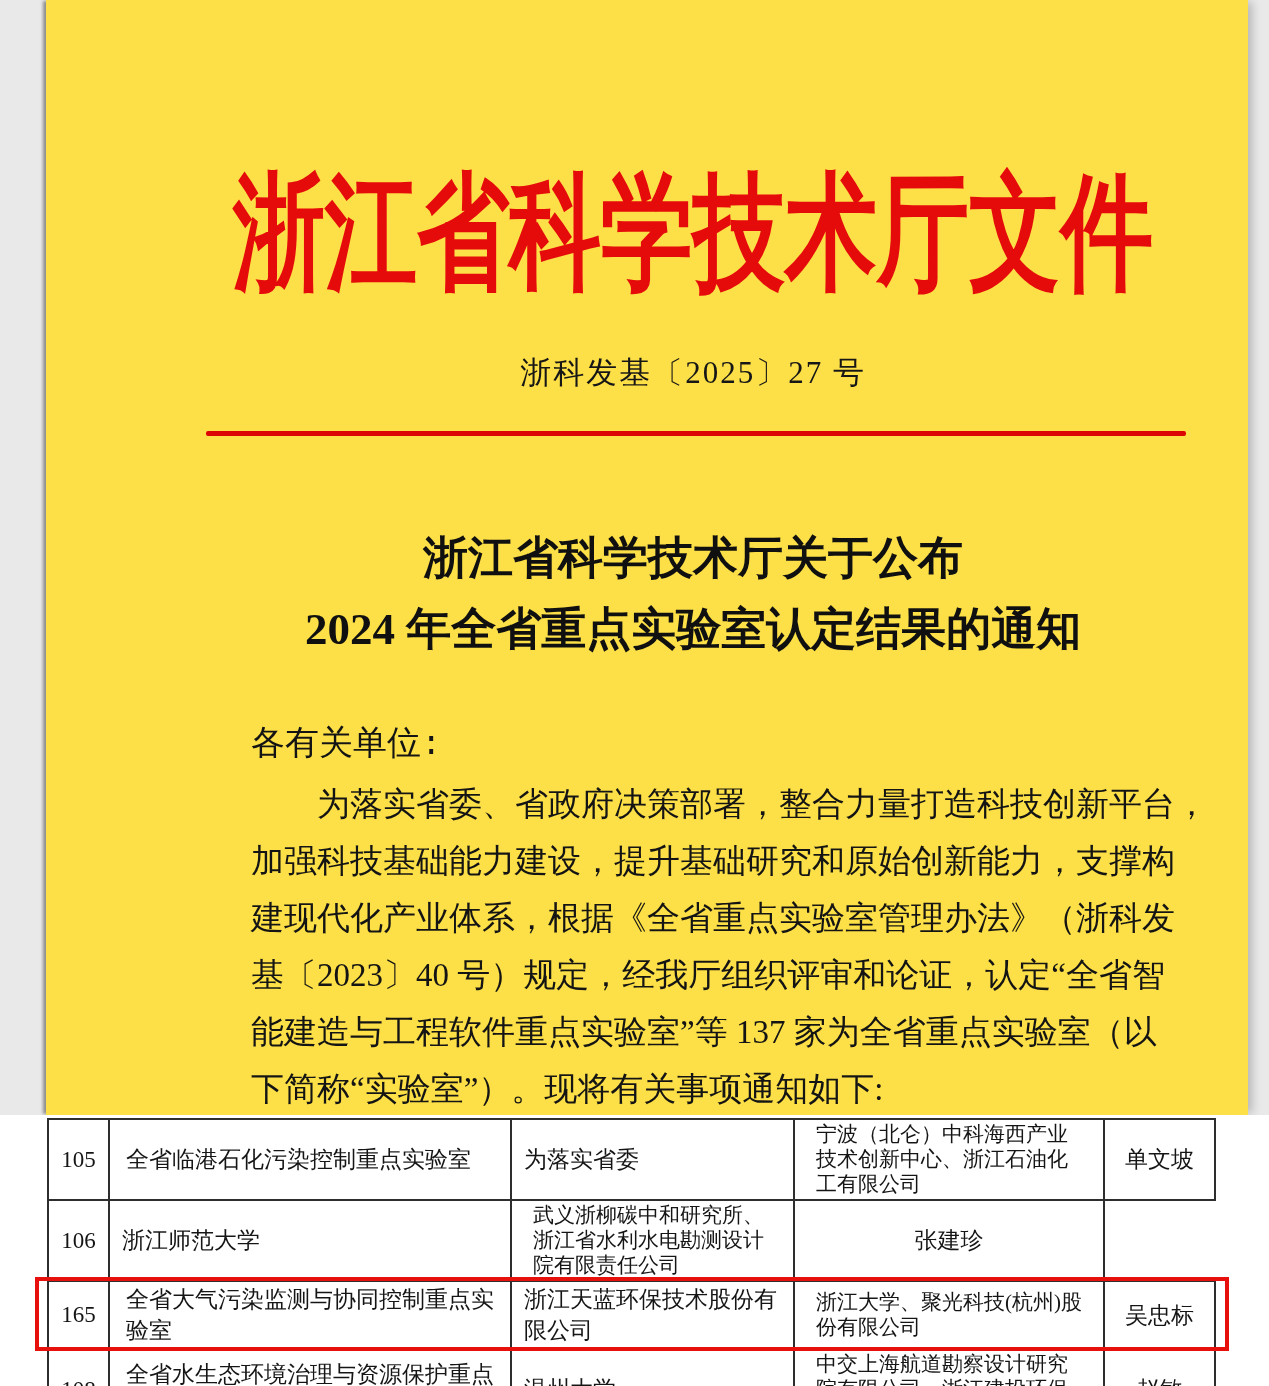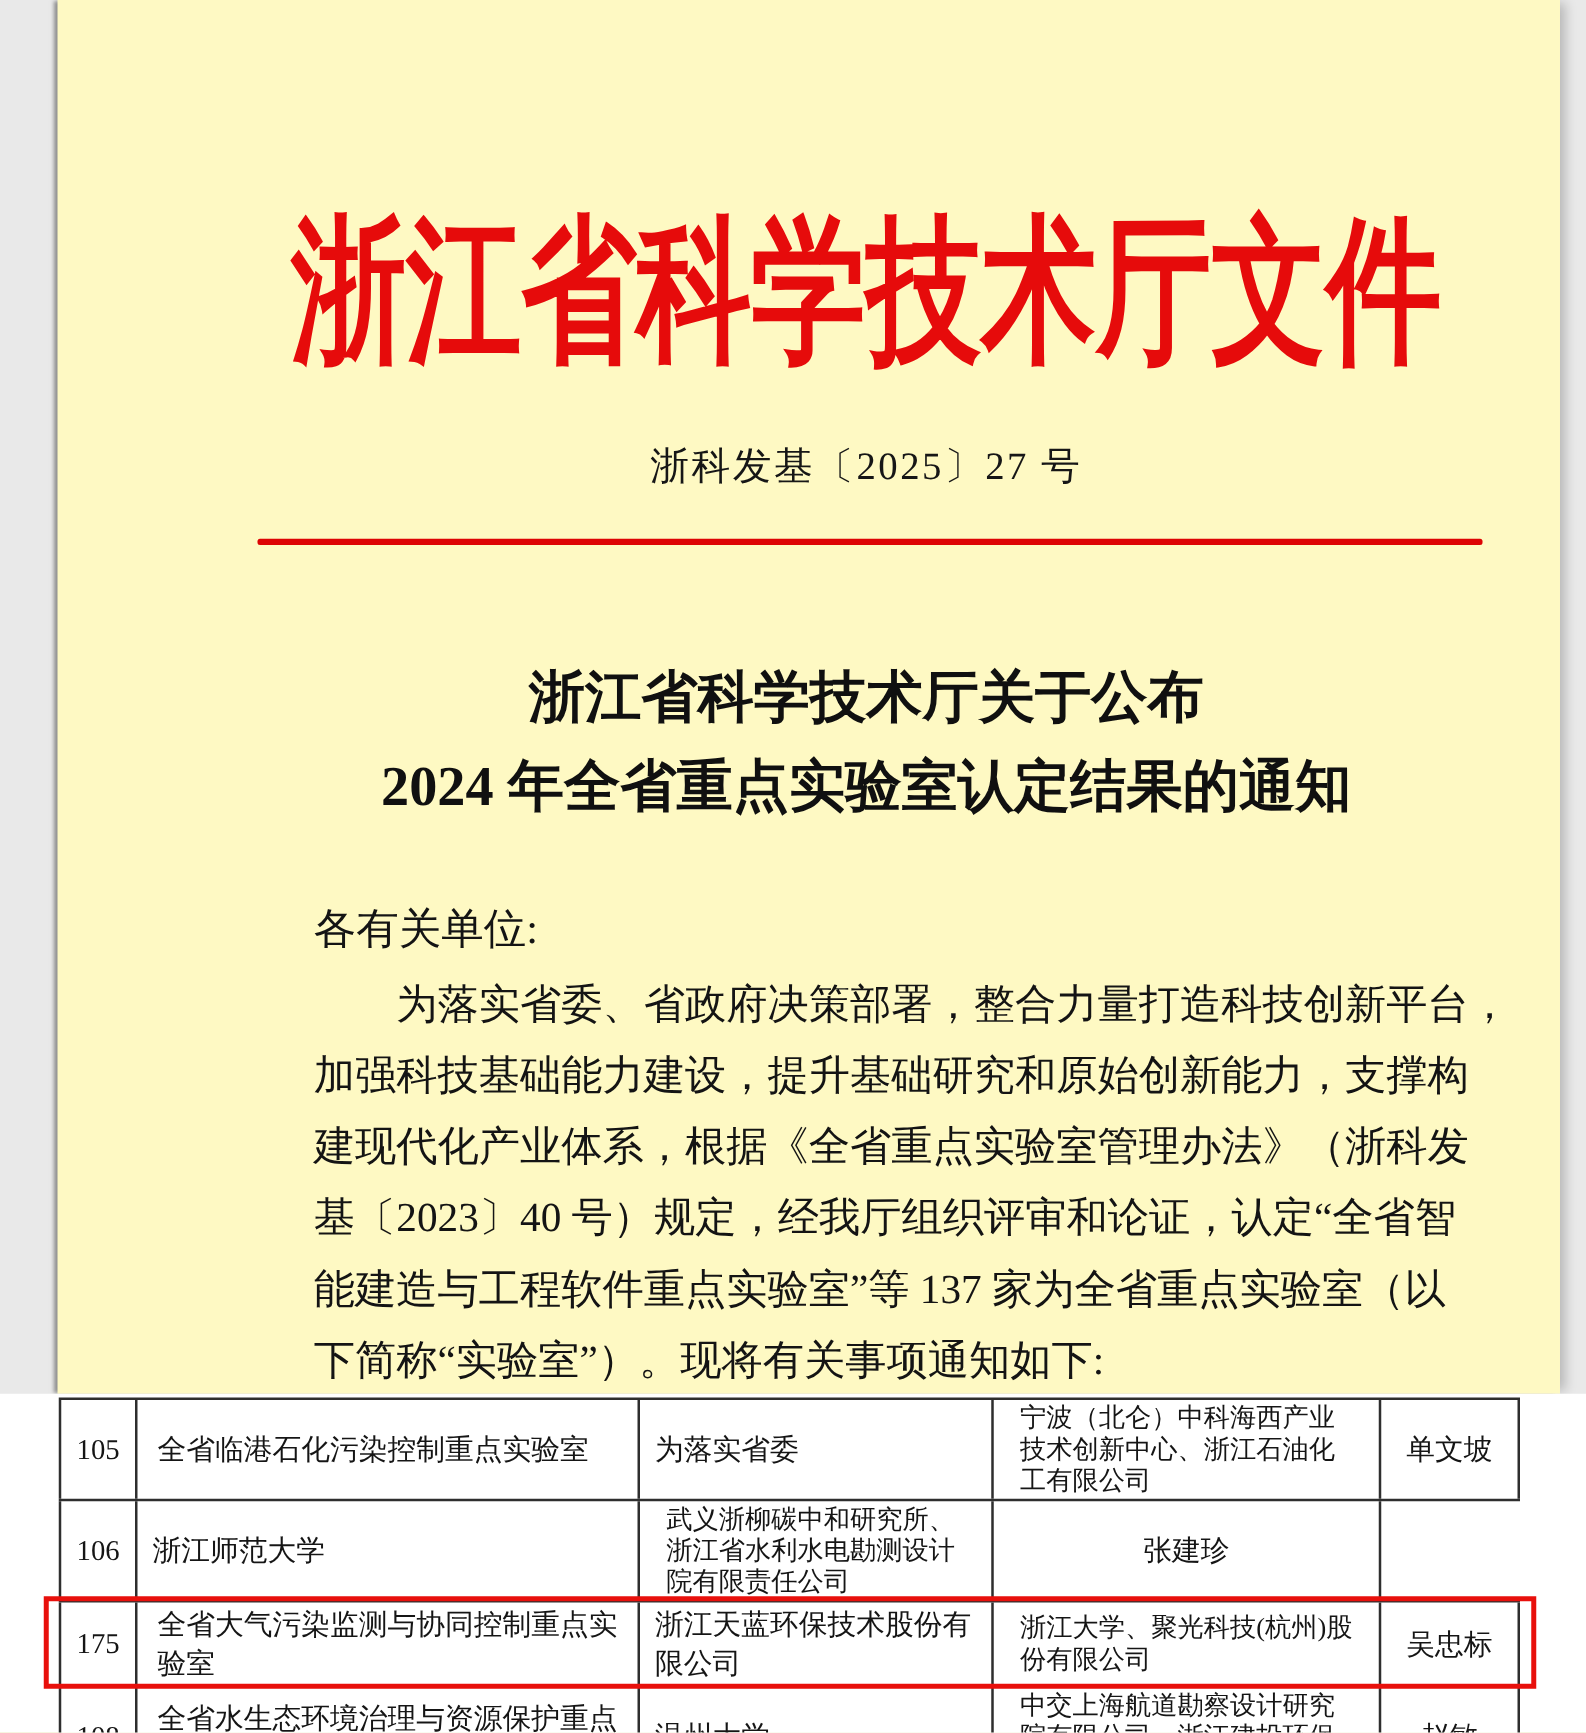--- a/index.html
+++ b/index.html
@@ -7,21 +7,21 @@
     width: 1269px; height: 1386px;
     background: #e9e9e9;
     font-family: "Liberation Serif", "DejaVu Serif", serif;
     overflow: hidden;
   }
   .stage { position: relative; width: 1269px; height: 1386px; }
 
   
   .doc-page {
     position: absolute; left: 46px; top: 0; width: 1202px; height: 1115px;
-    background: #fef9c3;
+    background: #fde047;
     box-shadow: -4px 0 3px -1px rgba(70,70,70,.55), 6px 0 9px -2px rgba(0,0,0,.22);
   }
 
   .agency-header {
     position: absolute; left: 46px; top: 148px; width: 1202px;
     text-align: center;
     font-size: 92px; font-weight: bold; color: #e60b0b;
     letter-spacing: 0px; white-space: nowrap;
     transform: scaleY(1.38); transform-origin: center top;
   }
@@ -34,21 +34,21 @@
     position: absolute; left: 160px; top: 431px; width: 980px; height: 5px;
     background: #dd0404; border-radius: 2px;
   }
   .notice-title {
     position: absolute; left: 46px; top: 523px; width: 1202px;
     text-align: center; font-size: 45px; font-weight: bold; color: #101010;
     line-height: 71px;
   }
   .salutation {
     position: absolute; left: 205px; top: 720px;
-    font-size: 34px; color: #141414;
+    font-size: 34px; color: #141414; font-family: Liberation Mono, monospace;
   }
   .body-text {
     position: absolute; left: 205px; top: 776px; width: 905px;
     font-size: 33px; color: #141414; line-height: 57px;
   }
   .bline { text-align: justify; text-align-last: justify; white-space: nowrap; }
   .bline.first { text-indent: 66px; }
   .bline.last { text-align-last: left; white-space: normal; }
 
   
@@ -128,21 +128,21 @@
         <div class="tcell c-partners">宁波（北仑）中科海西产业技术创新中心、浙江石油化工有限公司</div>
         <div class="tcell c-director">单文坡</div>
       </div>
       <div class="trow">
         <div class="tcell c-no">106</div>
         <div class="tcell c-host">浙江师范大学</div>
         <div class="tcell c-partners">武义浙柳碳中和研究所、浙江省水利水电勘测设计院有限责任公司</div>
         <div class="tcell c-director">张建珍</div>
       </div>
       <div class="trow hl">
-        <div class="tcell c-no">175</div>
+        <div class="tcell c-no">165</div>
         <div class="tcell c-lab">全省大气污染监测与协同控制重点实验室</div>
         <div class="tcell c-host">浙江天蓝环保技术股份有限公司</div>
         <div class="tcell c-partners">浙江大学、聚光科技(杭州)股份有限公司</div>
         <div class="tcell c-director">吴忠标</div>
       </div>
       <div class="trow">
         <div class="tcell c-no">108</div>
         <div class="tcell c-lab">全省水生态环境治理与资源保护重点实验室</div>
         <div class="tcell c-host">温州大学</div>
         <div class="tcell c-partners">中交上海航道勘察设计研究院有限公司、浙江建投环保工程有限公司</div>

